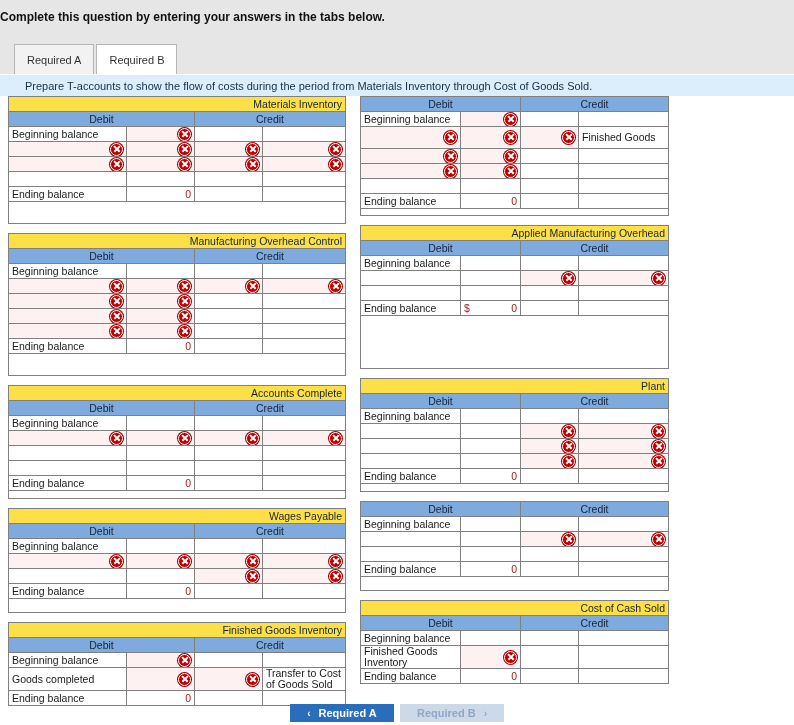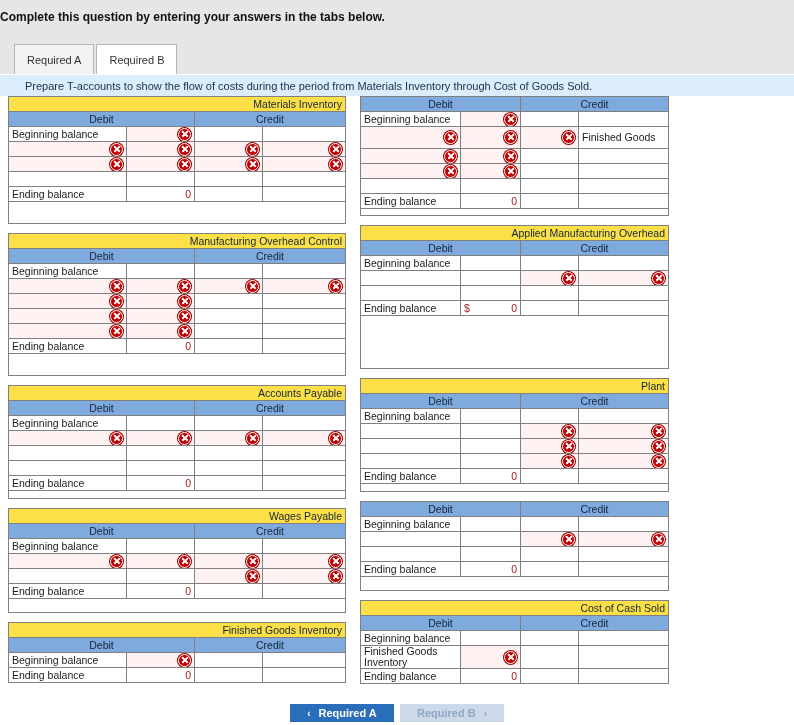--- a/index.html
+++ b/index.html
@@ -288,21 +288,21 @@
 
       <table class="t-acct">
         <colgroup>
             <col style="width:118px">
             <col style="width:68px">
             <col style="width:68px">
             <col style="width:83px">
           </colgroup>
         <tbody>
             <tr>
-              <td class="acct-title" colspan="4">Accounts Payable</td>
+              <td class="acct-title" colspan="4">Accounts Complete</td>
             </tr>
         <tr>
           <td class="dc-head" colspan="2">Debit</td>
           <td class="dc-head" colspan="2">Credit</td>
         </tr>
         <tr>
           <td class="lbl">Beginning balance</td>
           <td class="blank"></td>
           <td class="blank"></td>
           <td class="blank"></td>
@@ -399,20 +399,26 @@
             </tr>
         <tr>
           <td class="dc-head" colspan="2">Debit</td>
           <td class="dc-head" colspan="2">Credit</td>
         </tr>
         <tr>
           <td class="lbl">Beginning balance</td>
           <td class="val err"><span class="xicon"></span></td>
           <td class="blank"></td>
           <td class="blank"></td>
+        </tr>
+        <tr style="height:22px">
+          <td class="lbl">Goods completed</td>
+          <td class="val err"><span class="xicon"></span></td>
+          <td class="val err"><span class="xicon"></span></td>
+          <td class="lbl wrap2">Transfer to Cost of Goods Sold</td>
         </tr>
         <tr>
           <td class="lbl">Ending balance</td>
           <td class="val total amt">0</td>
           <td class="total"></td>
           <td></td>
         </tr>
       </tbody>
         </table>
 

